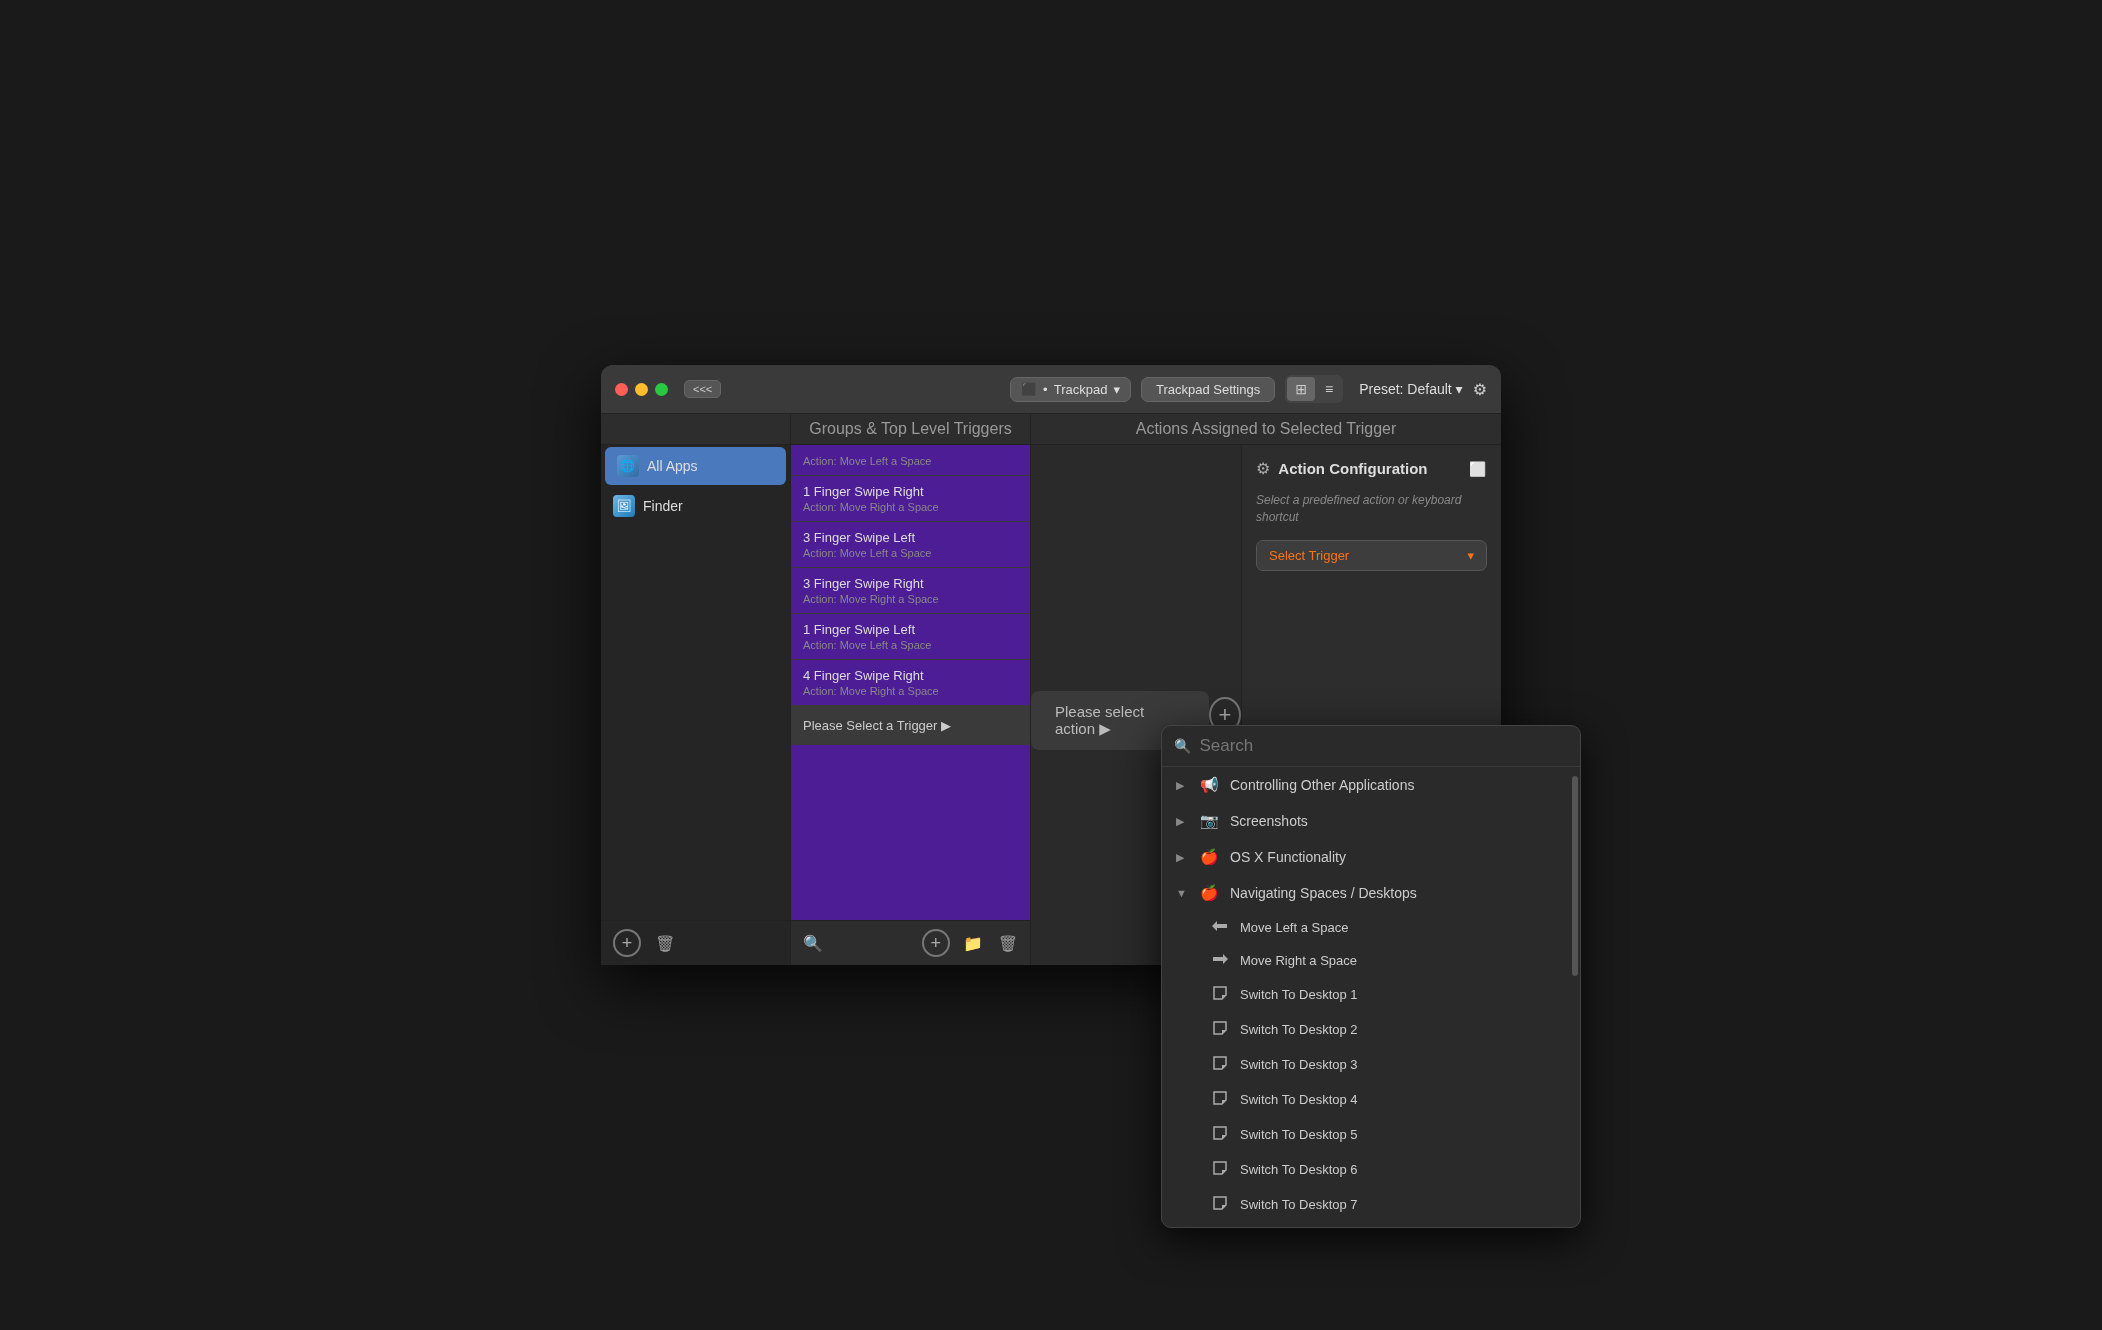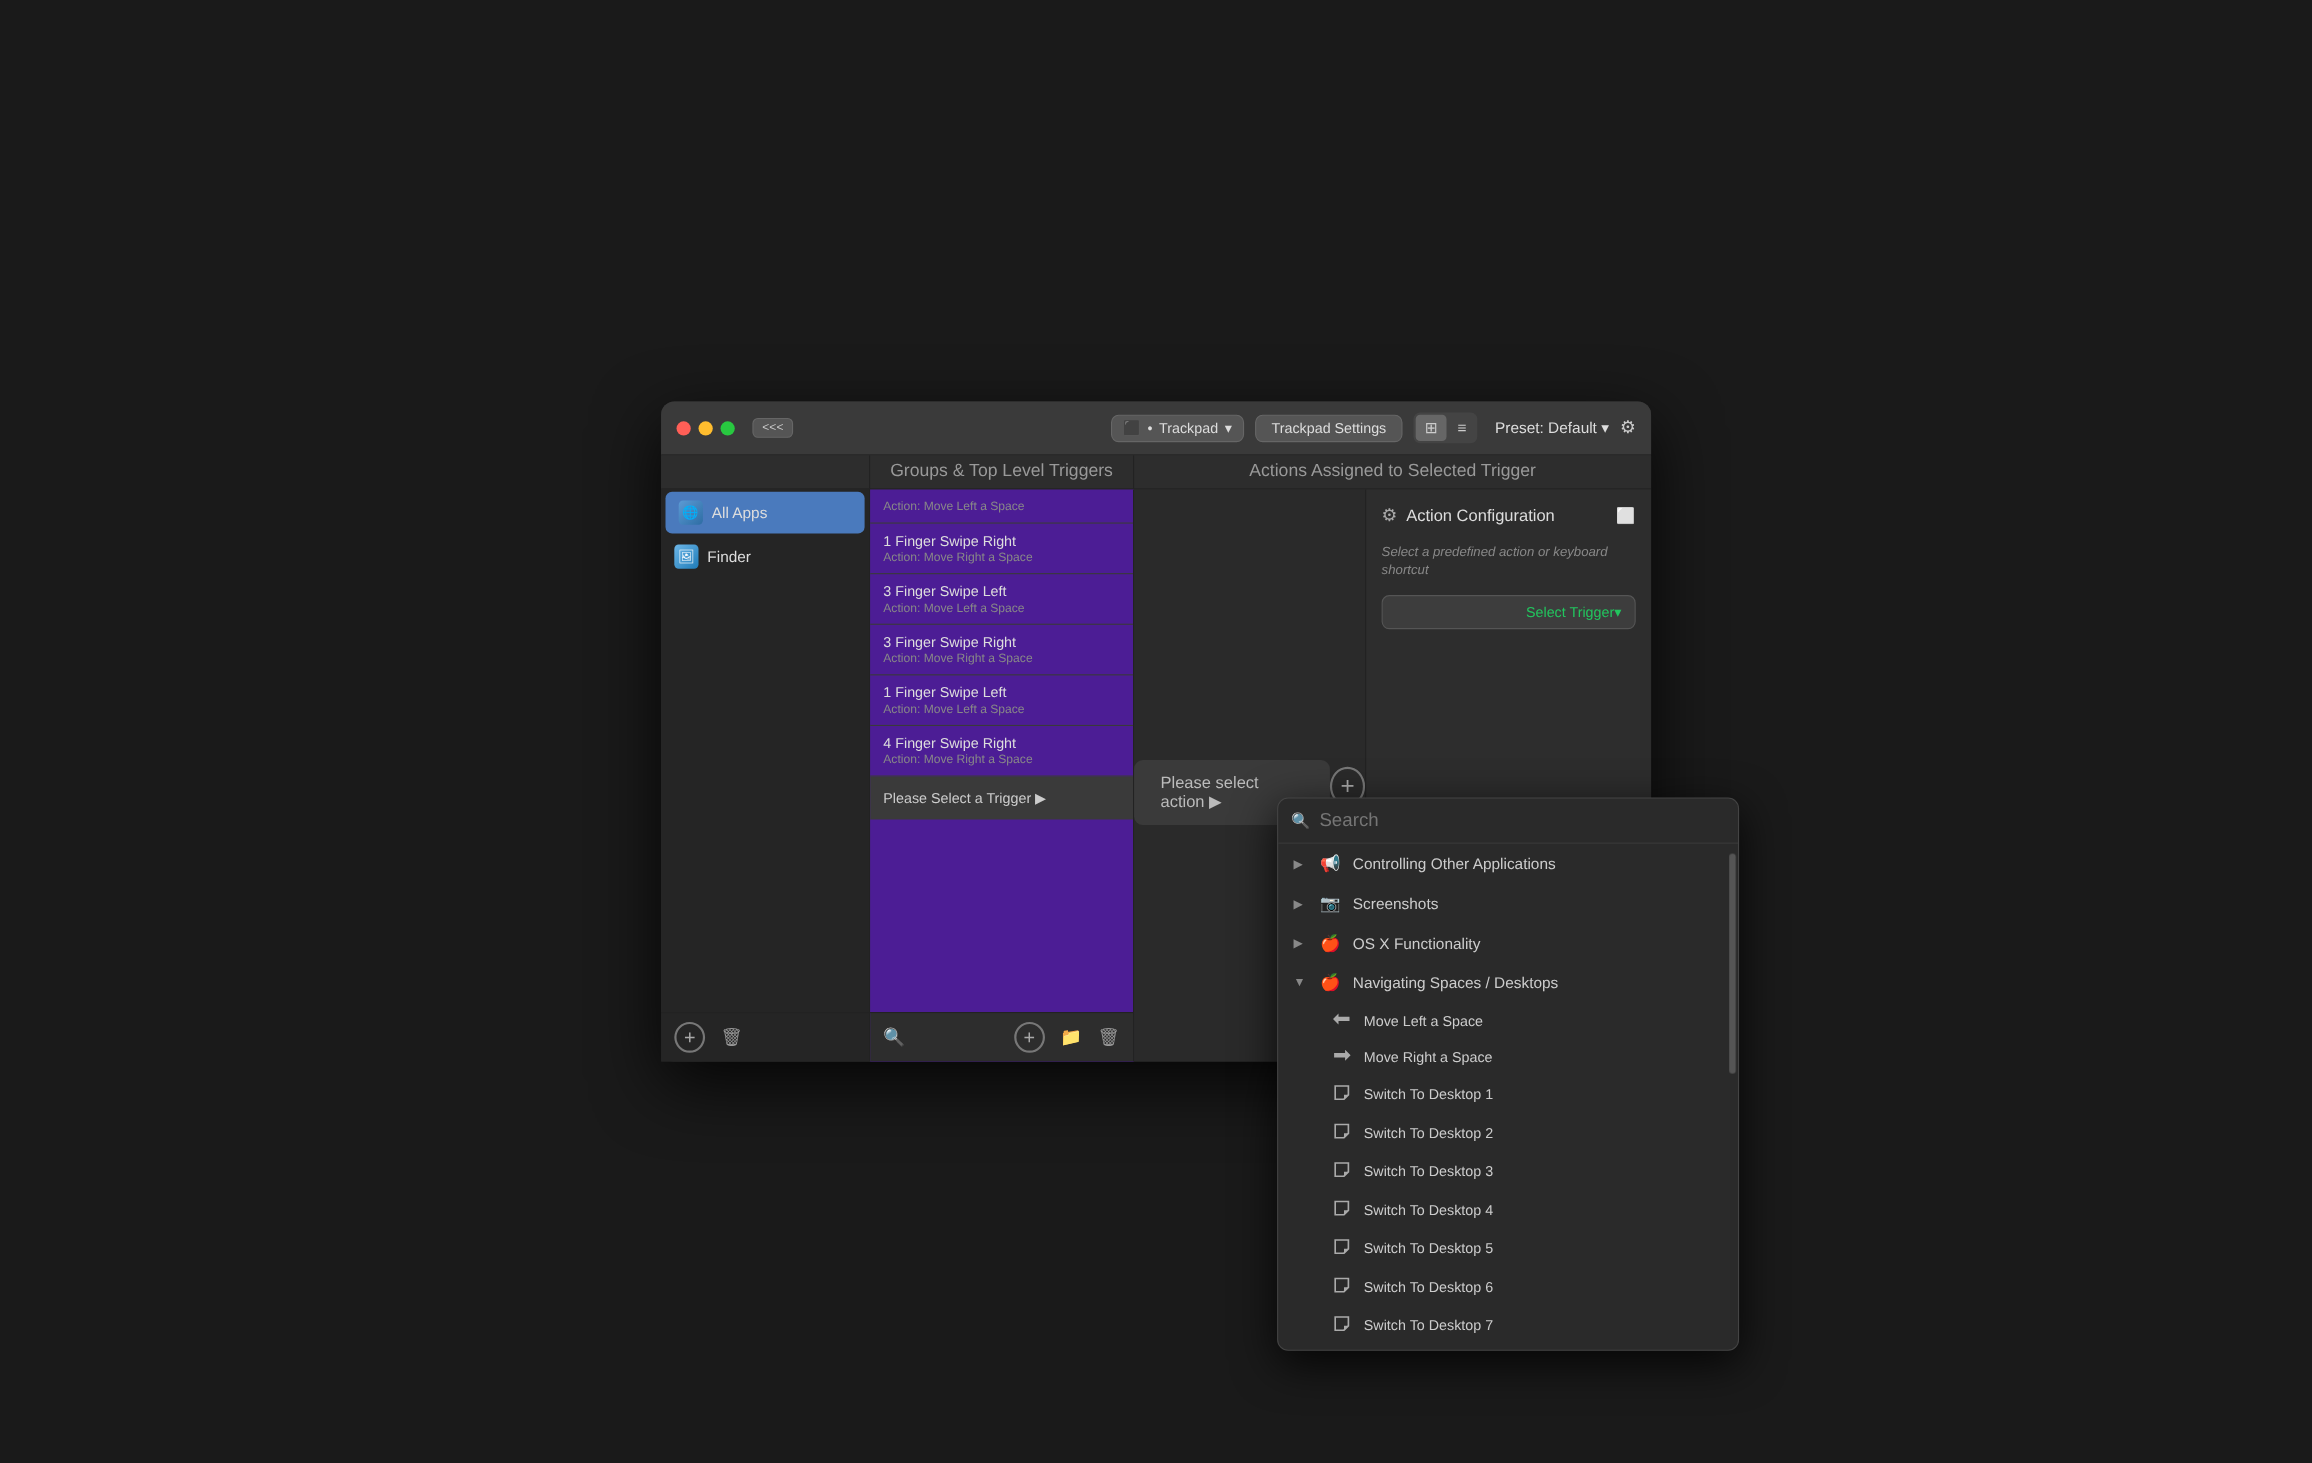--- a/index.html
+++ b/index.html
@@ -326,21 +326,21 @@
     }
 
     .action-config-title-row {
       display: flex;
       align-items: center;
       gap: 8px;
     }
 
     .action-config-title {
       font-size: 15px;
-      font-weight: 400;
+      font-weight: 700;
       color: #ddd;
     }
 
     .config-gear {
       color: #aaa;
       font-size: 16px;
     }
 
     .expand-btn {
       color: #aaa;
@@ -355,27 +355,27 @@
       color: #888;
       margin-bottom: 14px;
       line-height: 1.4;
       font-style: italic;
     }
 
     .select-trigger-dropdown {
       background: #3d3d3d;
       border: 1px solid #555;
       border-radius: 7px;
-      color: #22c55e;
+      color: #f97316;
       font-size: 13px;
       padding: 7px 12px;
       width: 100%;
       display: flex;
       align-items: center;
-      justify-content: flex-end;
+      justify-content: space-between;
       cursor: pointer;
     }
 
     
     .dropdown-popup {
       position: absolute;
       top: 360px;
       left: 560px;
       width: 420px;
       background: #2a2a2a;

